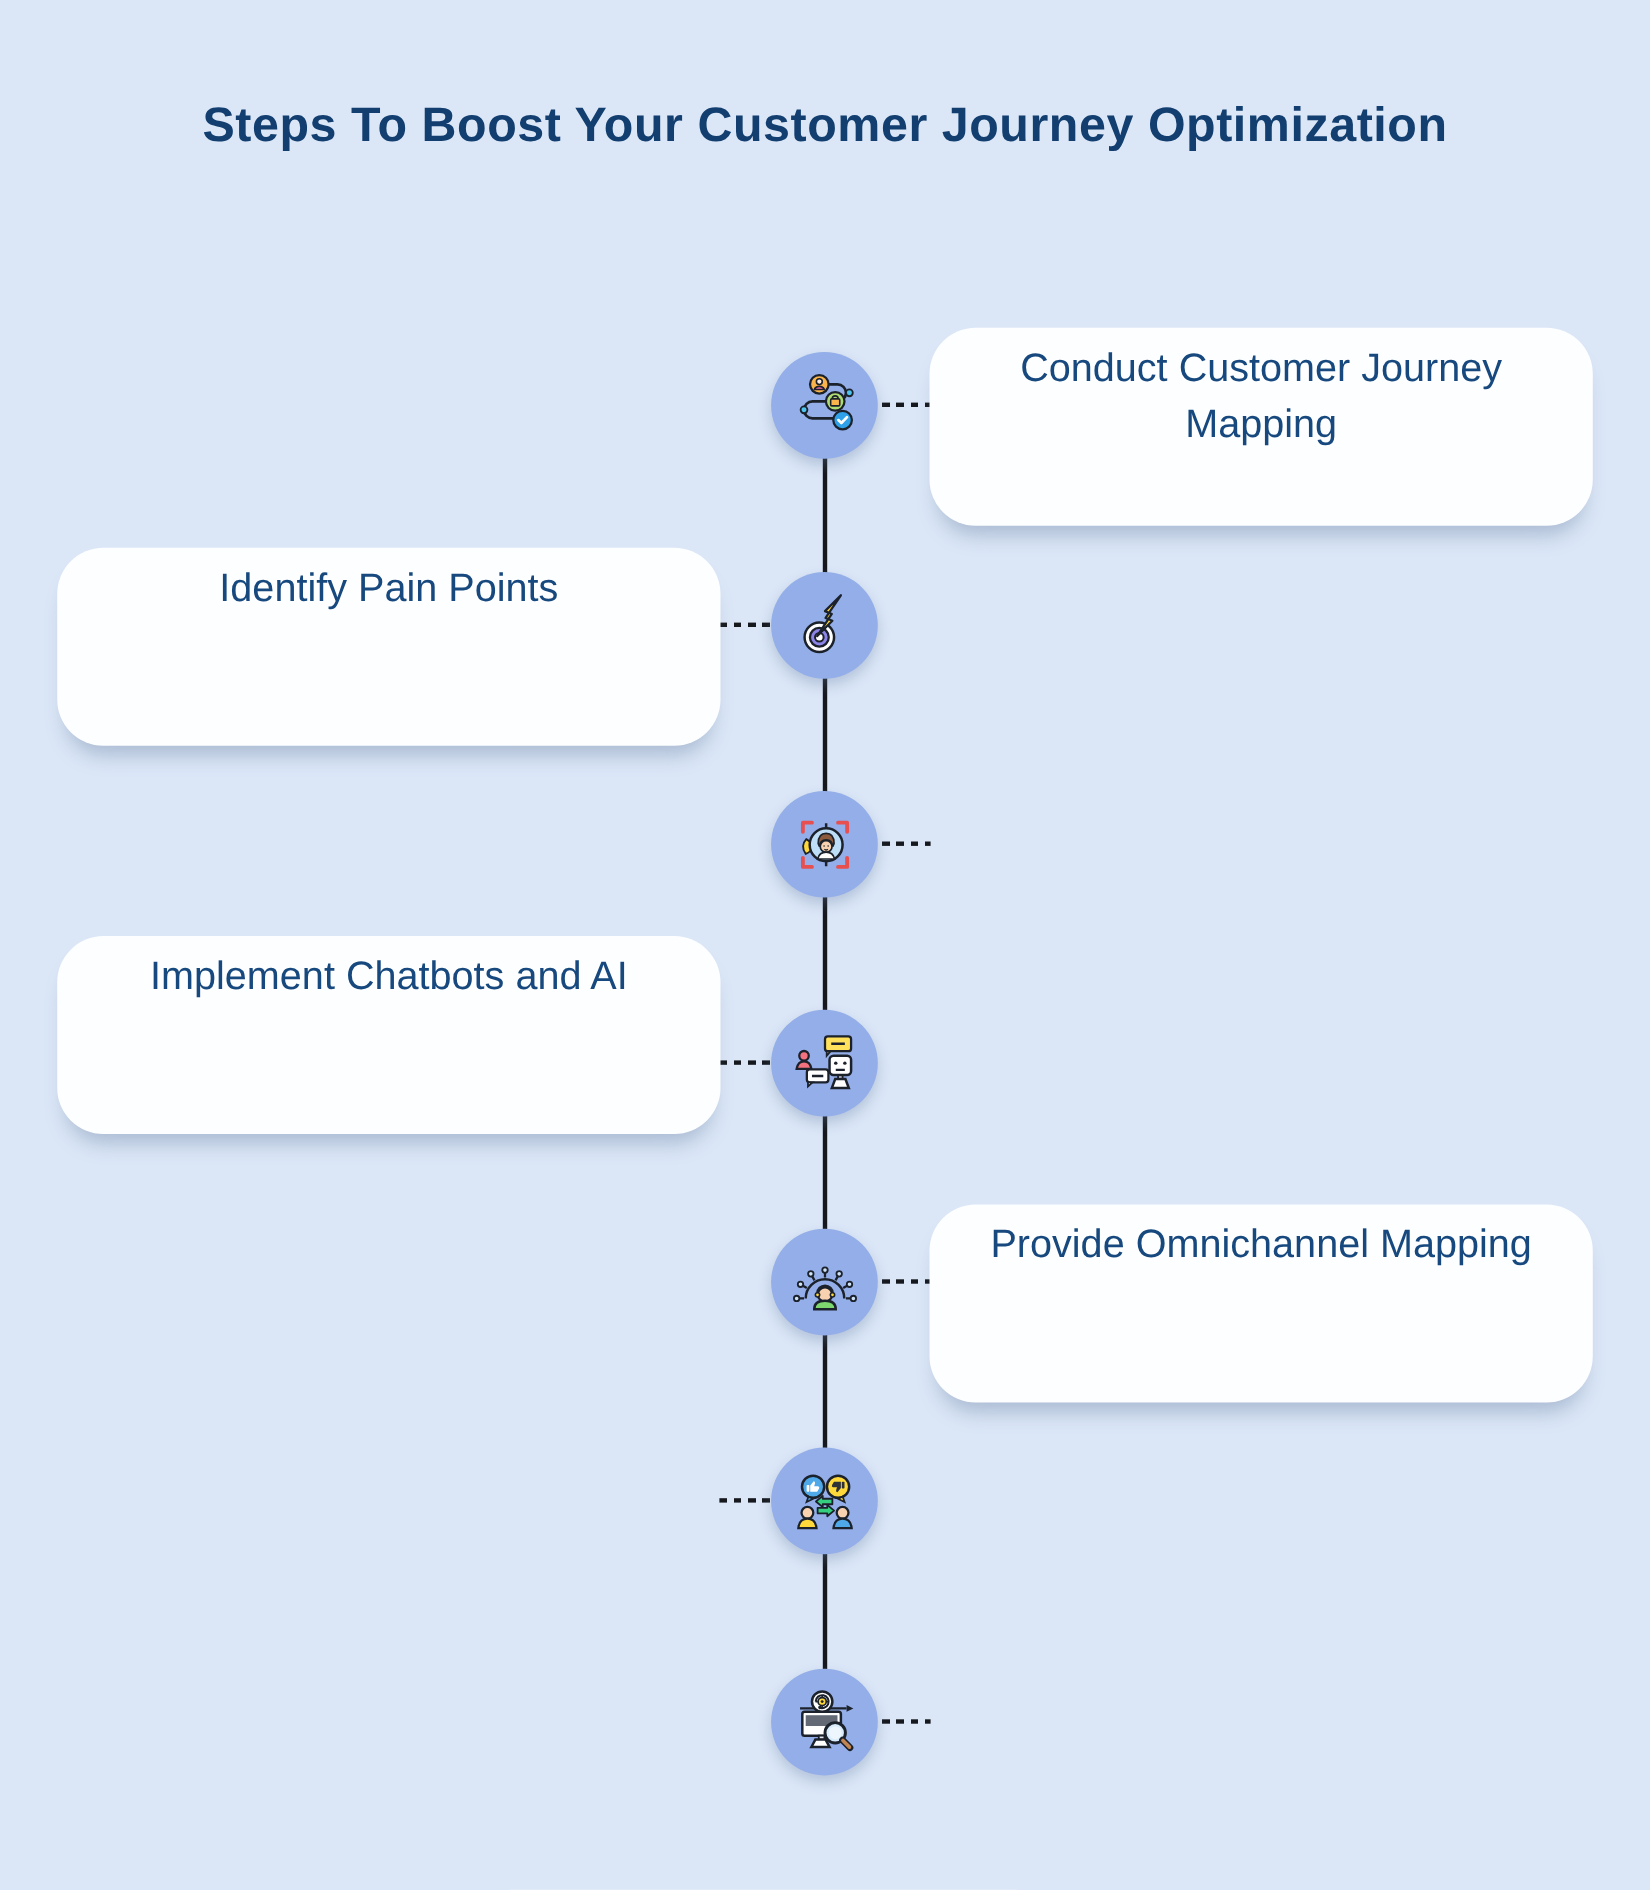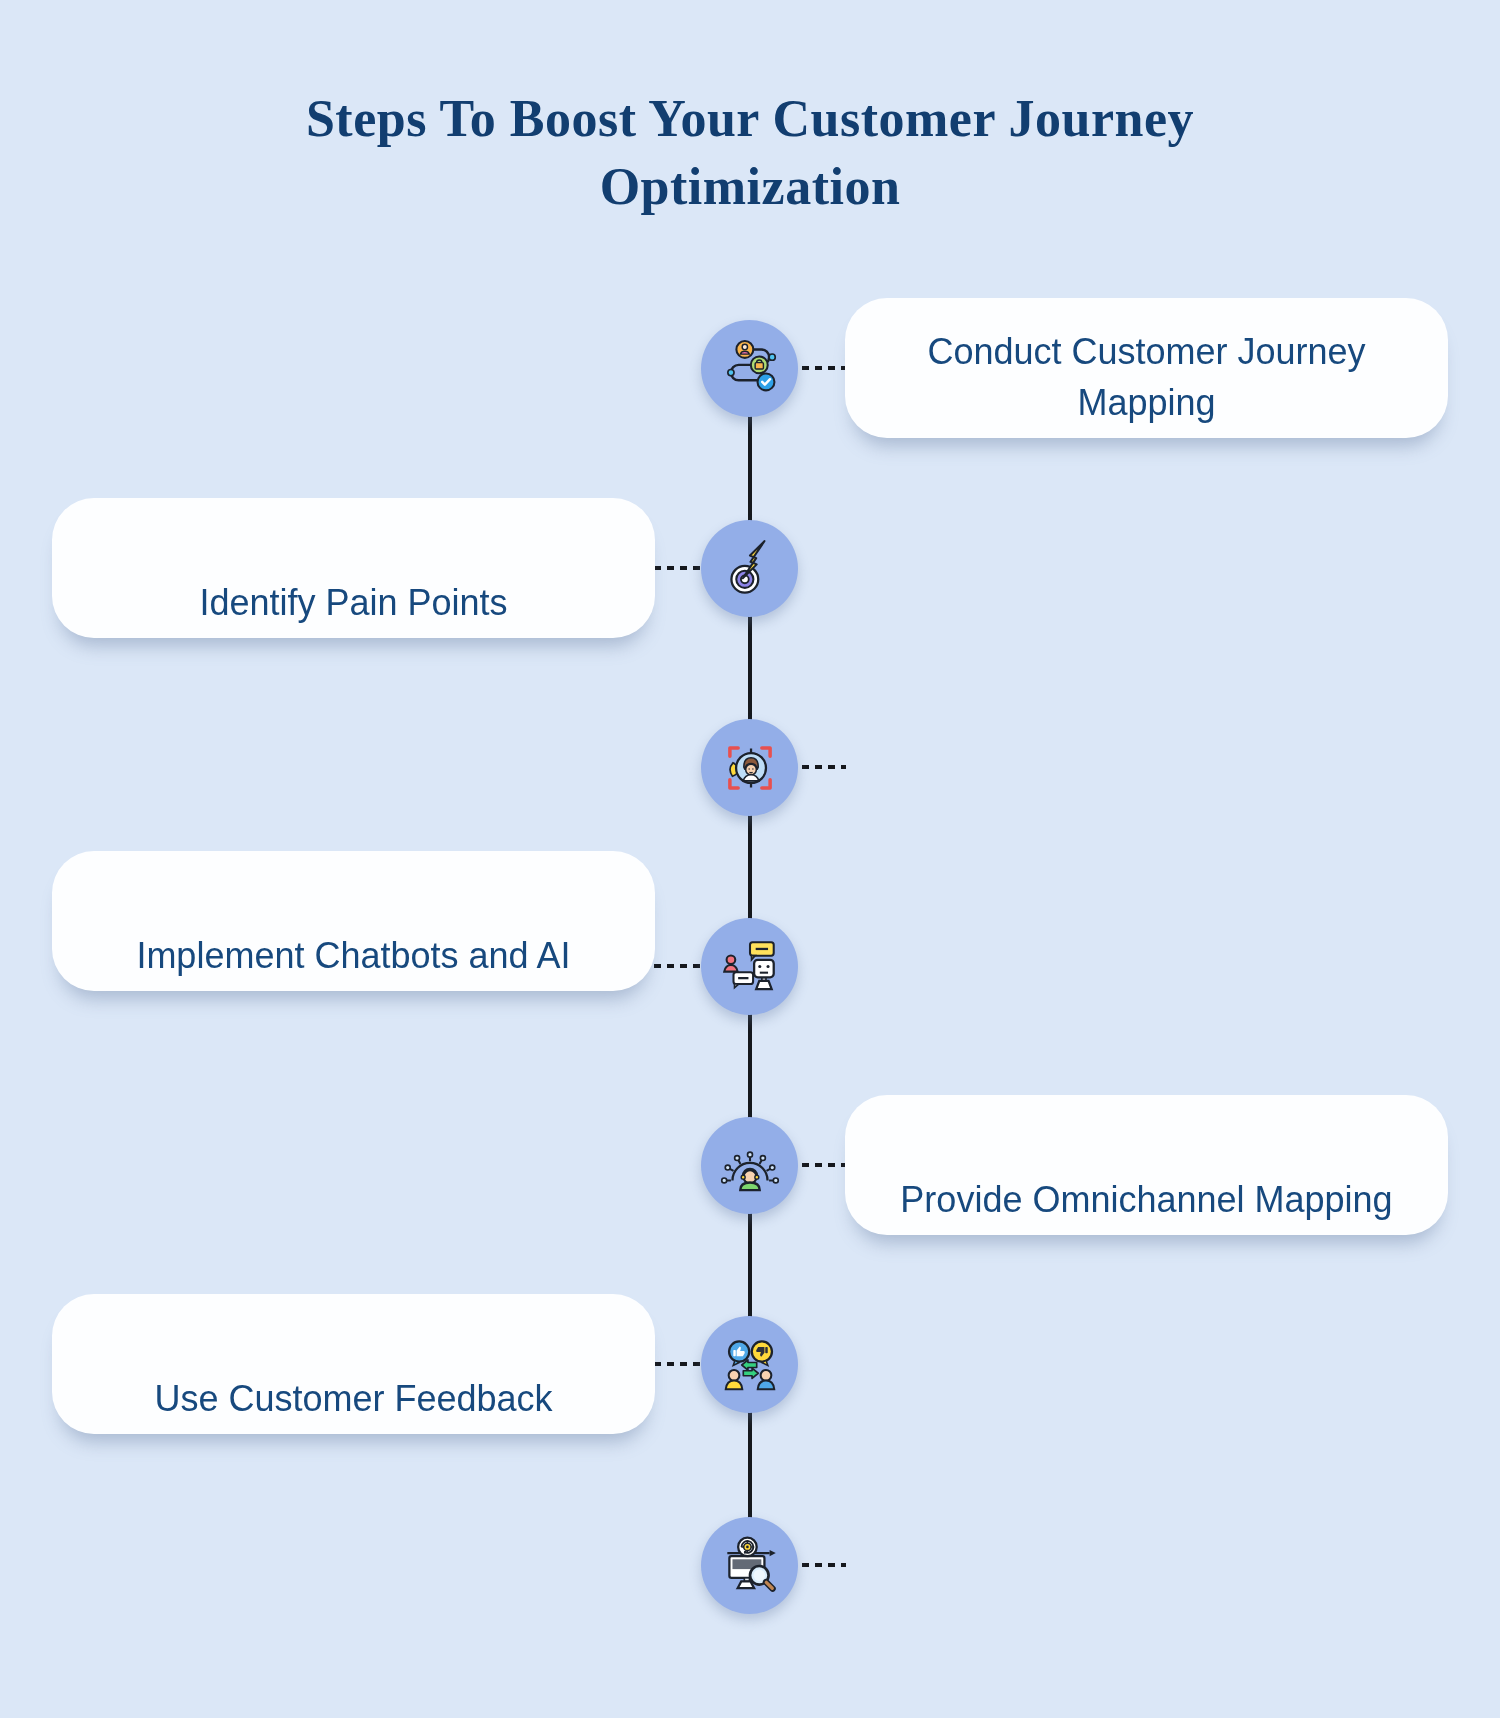--- a/index.html
+++ b/index.html
@@ -12,44 +12,43 @@
   }
   *{margin:0;padding:0;box-sizing:border-box}
   body{font-family:"Liberation Sans", sans-serif;}
   .canvas{position:relative;width:1500px;height:1718px;background:var(--background);overflow:hidden}
   .title{
     position:absolute;top:85px;left:0;width:100%;
     text-align:center;
   }
   .title h1{
     max-width:1180px;margin:0 auto;
-    font-size:52px;font-weight:700;line-height:1.3;letter-spacing:.5px;
+    font-size:44px;font-weight:700;line-height:1.3;letter-spacing:.5px;
     color:var(--title-text);
-    font-family:Liberation Serif, serif;
   }
   .vline{
     position:absolute;left:748px;top:368px;width:3.5px;height:1197px;
     background:var(--line);z-index:0;
   }
   .connector{
     position:absolute;height:3.6px;width:96px;z-index:1;
     background:repeating-linear-gradient(90deg,var(--line) 0 7px,transparent 7px 13px);
   }
   .connector.r{left:750px}
   .connector.l{left:654px}
   .node{
     position:absolute;left:701px;width:97px;height:97px;border-radius:50%;
     background:var(--circle);z-index:2;
     display:flex;align-items:center;justify-content:center;
     box-shadow:0 6px 12px rgba(100,120,160,.33);
   }
   .card{
-    position:absolute;width:603px;height:140px;border-radius:42px;z-index:2;
+    position:absolute;width:603px;height:180px;border-radius:42px;z-index:2;
     background:var(--card);
-    display:flex;align-items:flex-end;justify-content:center;text-align:center;
+    display:flex;align-items:flex-start;justify-content:center;text-align:center;
     padding:10px 42px;
     color:var(--step-text);font-size:36px;font-weight:500;line-height:1.42;
     box-shadow:0 16px 18px -8px rgba(103,124,160,.42);
   }
   .card.right{left:845px}
   .card.left{left:52px}
   svg{display:block}
 </style>
 </head>
 <body>
@@ -168,23 +167,20 @@
       <path d="M47.5 27.5 l1.8 5 l-5.6 -2.8 Z" fill="#ffd93b" stroke="#1c222c" stroke-width="1.5"></path>
       <rect x="46.8" y="14.5" width="2.4" height="6" rx="0.7" fill="#2e3138"></rect>
       <path d="M46 14.5 v5.6 l-3 3.8 q-1.7 -.3 -1 -2.7 l.6 -1.7 h-3.6 q-1.5 -.5 -.8 -2.1 l1.7 -2.9 Z" fill="#2e3138"></path>
       <path d="M38.5 29.6 H30 V27 L24 32 L30 37 V34.4 H38.5 Z" fill="#35d07f" stroke="#1c222c" stroke-width="1.6" stroke-linejoin="round"></path>
       <path d="M25.5 37.6 H34 V35 L40 40 L34 45 V42.4 H25.5 Z" fill="#35d07f" stroke="#1c222c" stroke-width="1.6" stroke-linejoin="round"></path>
       <circle cx="16.5" cy="42" r="5.2" fill="#f8d2b0" stroke="#1c222c" stroke-width="2"></circle>
       <path d="M8.5 55.5 q0.8 -8.5 8 -8.5 q7.2 0 8 8.5 Z" fill="#ffd93b" stroke="#1c222c" stroke-width="2"></path>
       <circle cx="47.5" cy="42" r="5.2" fill="#f8d2b0" stroke="#1c222c" stroke-width="2"></circle>
       <path d="M39.5 55.5 q0.8 -8.5 8 -8.5 q7.2 0 8 8.5 Z" fill="#4fa8e8" stroke="#1c222c" stroke-width="2"></path>
     </svg>
-  </div>
-  <div class="card left" style="top:1294px">
-    <span>Use Customer Feedback</span>
   </div>
 
   <div class="connector r" style="top:1563px"></div>
   <div class="node" style="top:1517px">
     <svg width="66" height="66" viewBox="0 0 64 64">
       <path d="M10 19.5 H51" stroke="#1c222c" stroke-width="2"></path>
       <path d="M51 16.5 l6 3 -6 3 Z" fill="#1c222c"></path>
       <rect x="12" y="22.5" width="34" height="21" rx="2" fill="#ffffff" stroke="#1c222c" stroke-width="2.2"></rect>
       <rect x="15" y="25.5" width="28" height="9.5" fill="#636a76"></rect>
       <rect x="26.5" y="43.5" width="5" height="3.5" fill="#e3e8f0" stroke="#1c222c" stroke-width="1.6"></rect>

